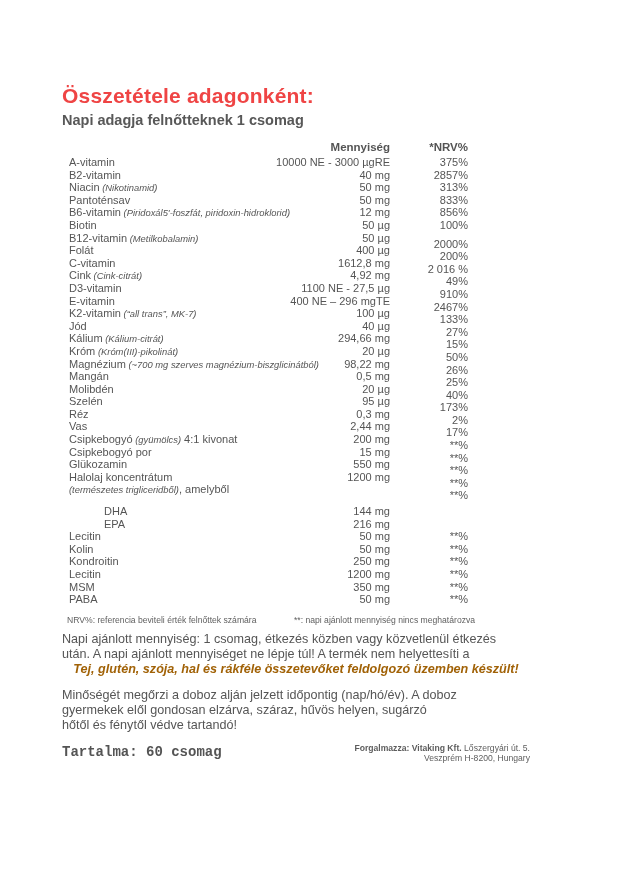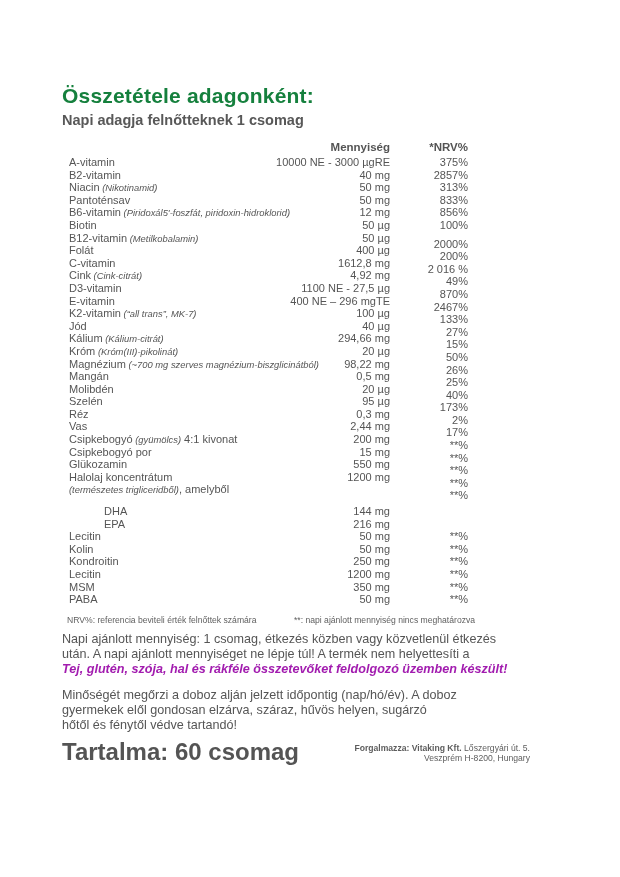--- a/index.html
+++ b/index.html
@@ -7,21 +7,21 @@
     position:relative;
     width:620px;height:877px;
     background:#ffffff;
     margin:0 auto;
     font-family:"Liberation Sans","DejaVu Sans",sans-serif;
     color:#555555;
     overflow:hidden;
   }
   .doc{position:absolute;left:62px;top:84px;width:468px;}
 
-  .title{font-size:21px;font-weight:bold;color:#15803d;line-height:24px;letter-spacing:.2px;}
+  .title{font-size:21px;font-weight:bold;color:#ef4444;line-height:24px;letter-spacing:.2px;}
   .subtitle{font-size:14.5px;font-weight:bold;color:#585858;line-height:17px;margin-top:4px;}
 
   .table{position:relative;width:406px;margin-top:12px;}
   .thead{position:relative;height:13px;margin-bottom:2px;font-size:11.5px;font-weight:bold;color:#545454;}
   .th-amount{position:absolute;right:78px;top:0;}
   .th-nrv{position:absolute;right:0;top:0;}
 
   .trow{position:relative;height:12.6px;line-height:12.6px;font-size:11px;white-space:nowrap;padding-left:7px;color:#555555;}
   .trow.indent{padding-left:42px;}
   .trow.gap{margin-top:9px;}
@@ -30,25 +30,25 @@
   .tamount{position:absolute;right:78px;top:0;}
   .tnrv{position:absolute;right:0;top:0;}
   .tnrv.shifted{top:6px;}
 
   .footnotes{position:relative;height:11px;margin-top:9px;font-size:8.6px;color:#606060;}
   .fn-left{position:absolute;left:5px;top:0;}
   .fn-right{position:absolute;left:232px;top:0;}
 
   .para{margin-top:6px;font-size:12.6px;line-height:14.8px;color:#555555;}
   .para .line{white-space:nowrap;}
-  .allergen{margin-top:1px;font-size:12.6px;line-height:15px;font-weight:bold;font-style:italic;color:#a21caf;white-space:nowrap;}
+  .allergen{margin-top:1px;font-size:12.6px;line-height:15px;font-weight:bold;font-style:italic;color:#a16207;white-space:nowrap;text-align:center;}
   .storage{margin-top:11px;}
 
   .footer{display:flex;justify-content:space-between;align-items:flex-start;margin-top:6px;}
-  .contents{font-size:24px;font-weight:bold;color:#545454;line-height:26px;}
+  .contents{font-size:14px;font-weight:bold;color:#545454;line-height:26px;font-family:Liberation Mono, monospace;}
   .distributor{font-size:8.6px;line-height:10.5px;color:#5d5d5d;text-align:right;margin-top:4px;}
   .distributor b{font-weight:bold;}
 </style>
 </head>
 <body>
 
 <div class="page">
   <div class="doc">
 
     <div class="title">Összetétele adagonként:</div>
@@ -63,21 +63,21 @@
           <div class="trow"><span class="tname">A-vitamin</span><span class="tamount">10000 NE - 3000 µgRE</span><span class="tnrv">375%</span></div>
           <div class="trow"><span class="tname">B2-vitamin</span><span class="tamount">40 mg</span><span class="tnrv">2857%</span></div>
           <div class="trow"><span class="tname">Niacin<span class="paren"> (Nikotinamid)</span></span><span class="tamount">50 mg</span><span class="tnrv">313%</span></div>
           <div class="trow"><span class="tname">Pantoténsav</span><span class="tamount">50 mg</span><span class="tnrv">833%</span></div>
           <div class="trow"><span class="tname">B6-vitamin<span class="paren"> (Piridoxál5'-foszfát, piridoxin-hidroklorid)</span></span><span class="tamount">12 mg</span><span class="tnrv">856%</span></div>
           <div class="trow"><span class="tname">Biotin</span><span class="tamount">50 µg</span><span class="tnrv">100%</span></div>
           <div class="trow"><span class="tname">B12-vitamin<span class="paren"> (Metilkobalamin)</span></span><span class="tamount">50 µg</span><span class="tnrv shifted">2000%</span></div>
           <div class="trow"><span class="tname">Folát</span><span class="tamount">400 µg</span><span class="tnrv shifted">200%</span></div>
           <div class="trow"><span class="tname">C-vitamin</span><span class="tamount">1612,8 mg</span><span class="tnrv shifted">2 016 %</span></div>
           <div class="trow"><span class="tname">Cink<span class="paren"> (Cink-citrát)</span></span><span class="tamount">4,92 mg</span><span class="tnrv shifted">49%</span></div>
-          <div class="trow"><span class="tname">D3-vitamin</span><span class="tamount">1100 NE - 27,5 µg</span><span class="tnrv shifted">870%</span></div>
+          <div class="trow"><span class="tname">D3-vitamin</span><span class="tamount">1100 NE - 27,5 µg</span><span class="tnrv shifted">910%</span></div>
           <div class="trow"><span class="tname">E-vitamin</span><span class="tamount">400 NE – 296 mgTE</span><span class="tnrv shifted">2467%</span></div>
           <div class="trow"><span class="tname">K2-vitamin<span class="paren"> (“all trans”, MK-7)</span></span><span class="tamount">100 µg</span><span class="tnrv shifted">133%</span></div>
           <div class="trow"><span class="tname">Jód</span><span class="tamount">40 µg</span><span class="tnrv shifted">27%</span></div>
           <div class="trow"><span class="tname">Kálium<span class="paren"> (Kálium-citrát)</span></span><span class="tamount">294,66 mg</span><span class="tnrv shifted">15%</span></div>
           <div class="trow"><span class="tname">Króm<span class="paren"> (Króm(III)-pikolinát)</span></span><span class="tamount">20 µg</span><span class="tnrv shifted">50%</span></div>
           <div class="trow"><span class="tname">Magnézium<span class="paren"> (~700 mg szerves magnézium-biszglicinátból)</span></span><span class="tamount">98,22 mg</span><span class="tnrv shifted">26%</span></div>
           <div class="trow"><span class="tname">Mangán</span><span class="tamount">0,5 mg</span><span class="tnrv shifted">25%</span></div>
           <div class="trow"><span class="tname">Molibdén</span><span class="tamount">20 µg</span><span class="tnrv shifted">40%</span></div>
           <div class="trow"><span class="tname">Szelén</span><span class="tamount">95 µg</span><span class="tnrv shifted">173%</span></div>
           <div class="trow"><span class="tname">Réz</span><span class="tamount">0,3 mg</span><span class="tnrv shifted">2%</span></div>

